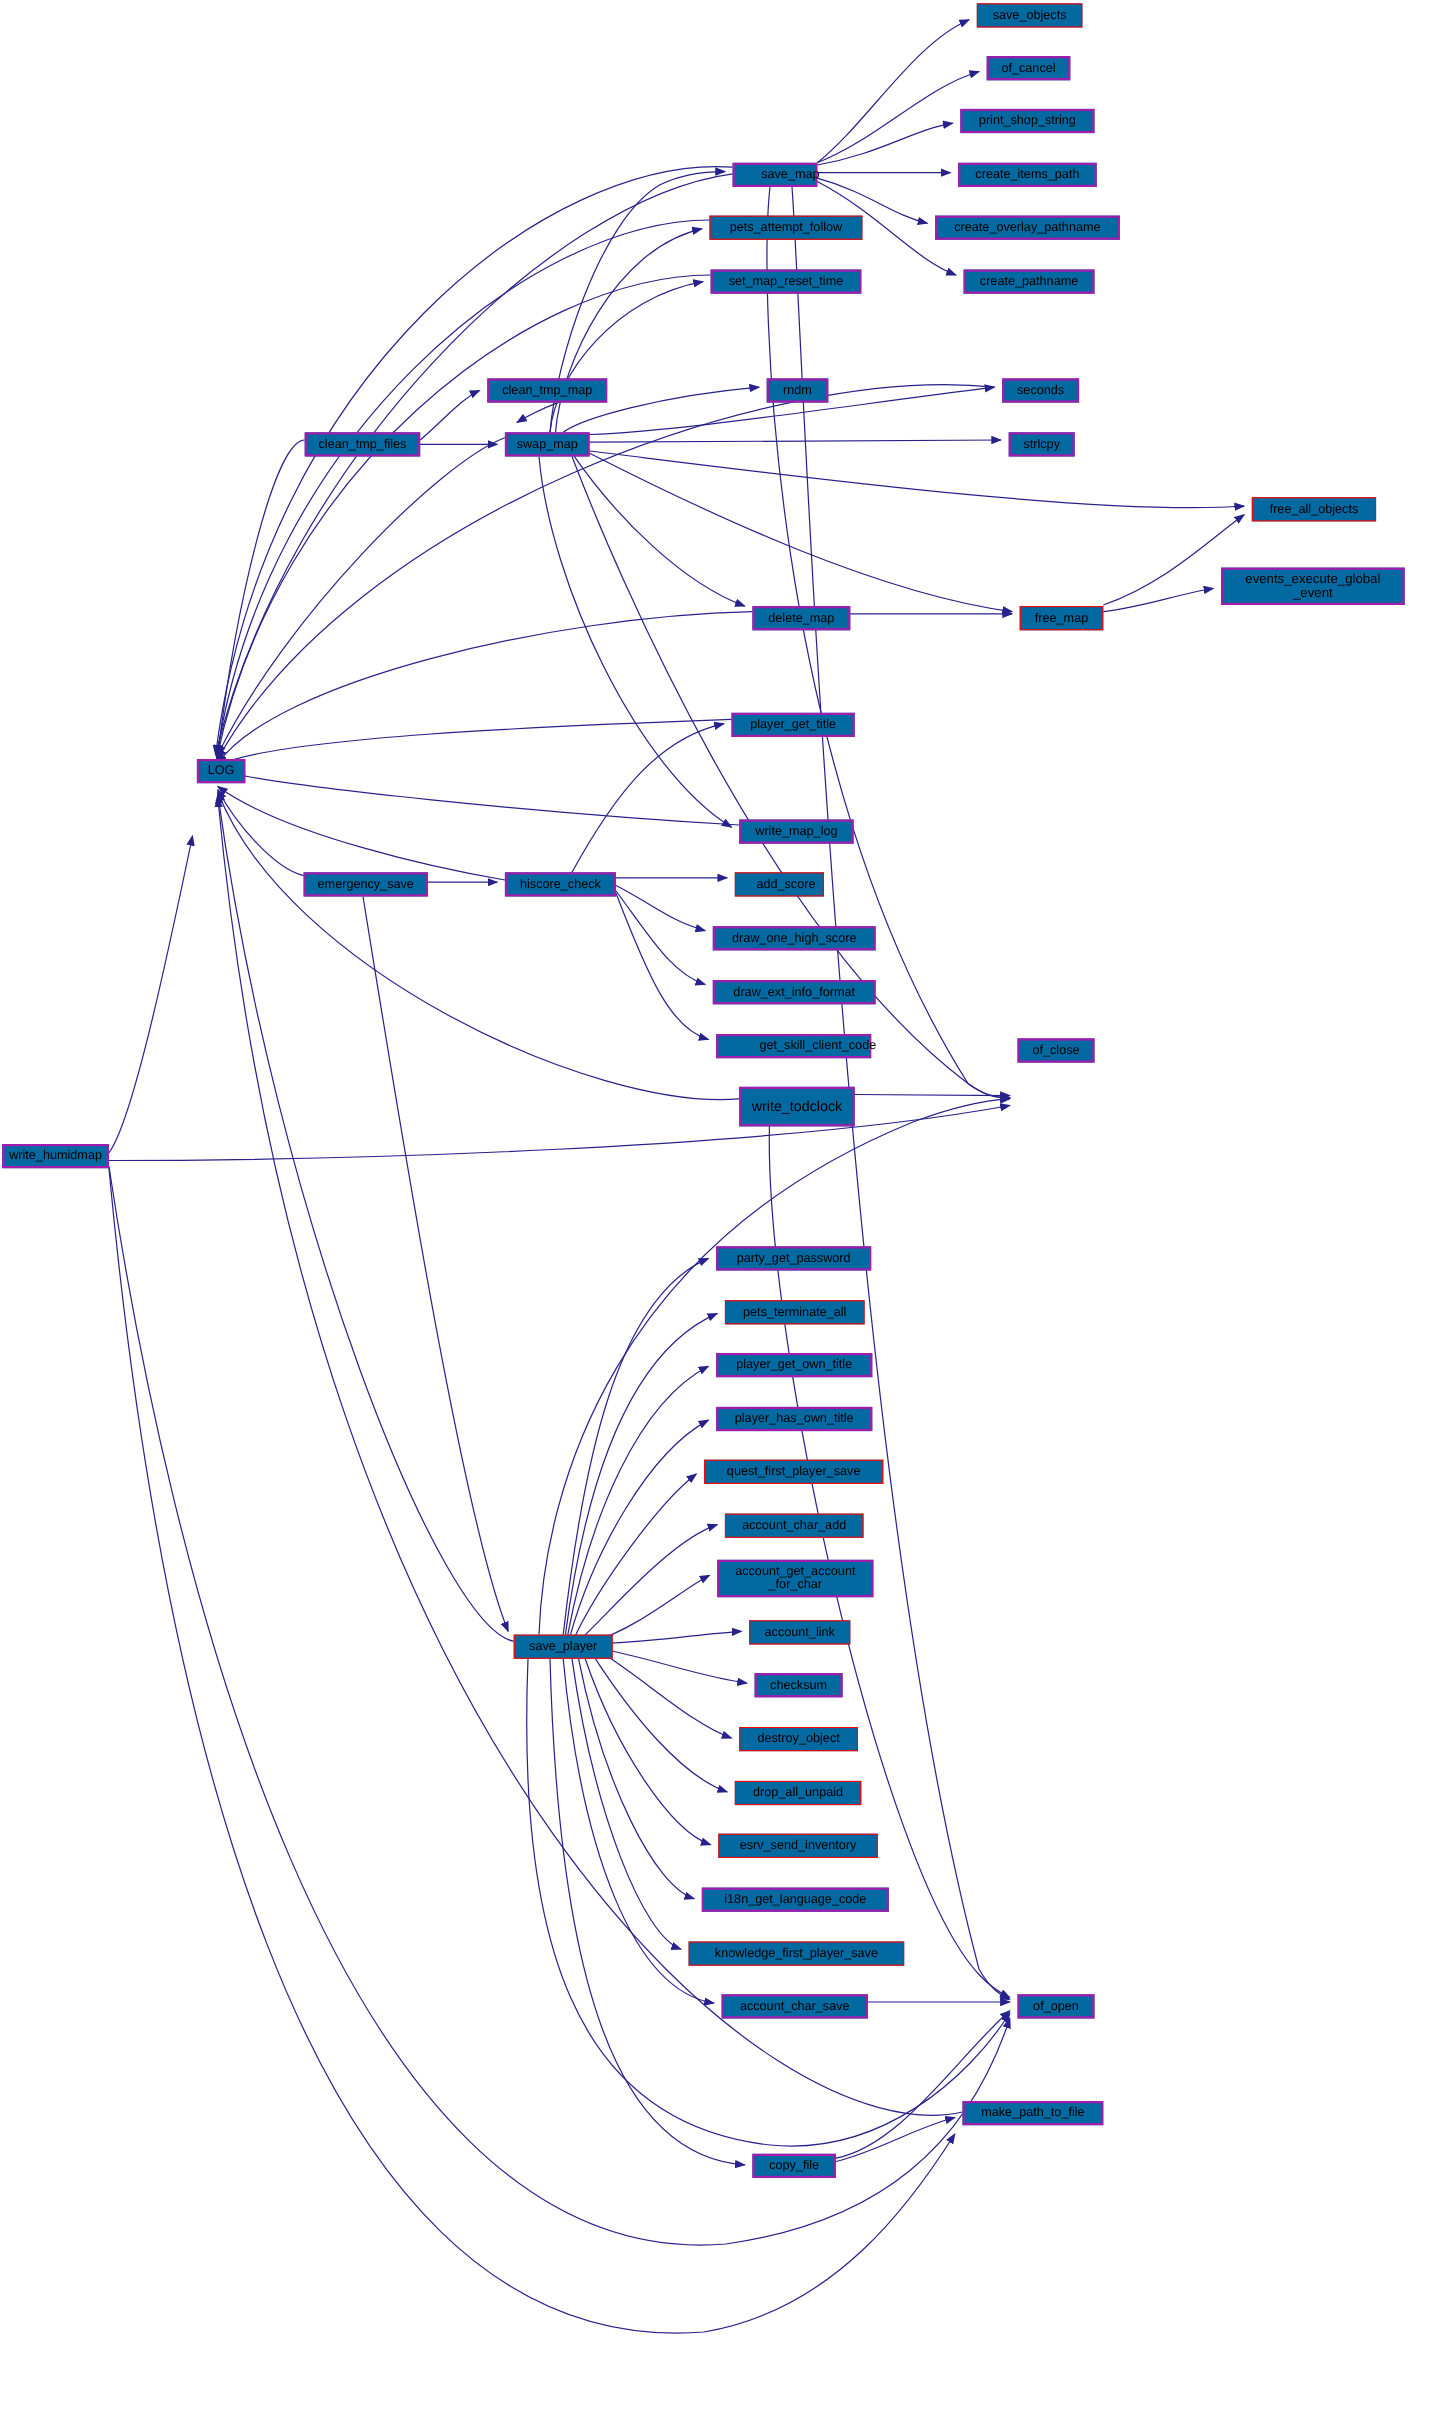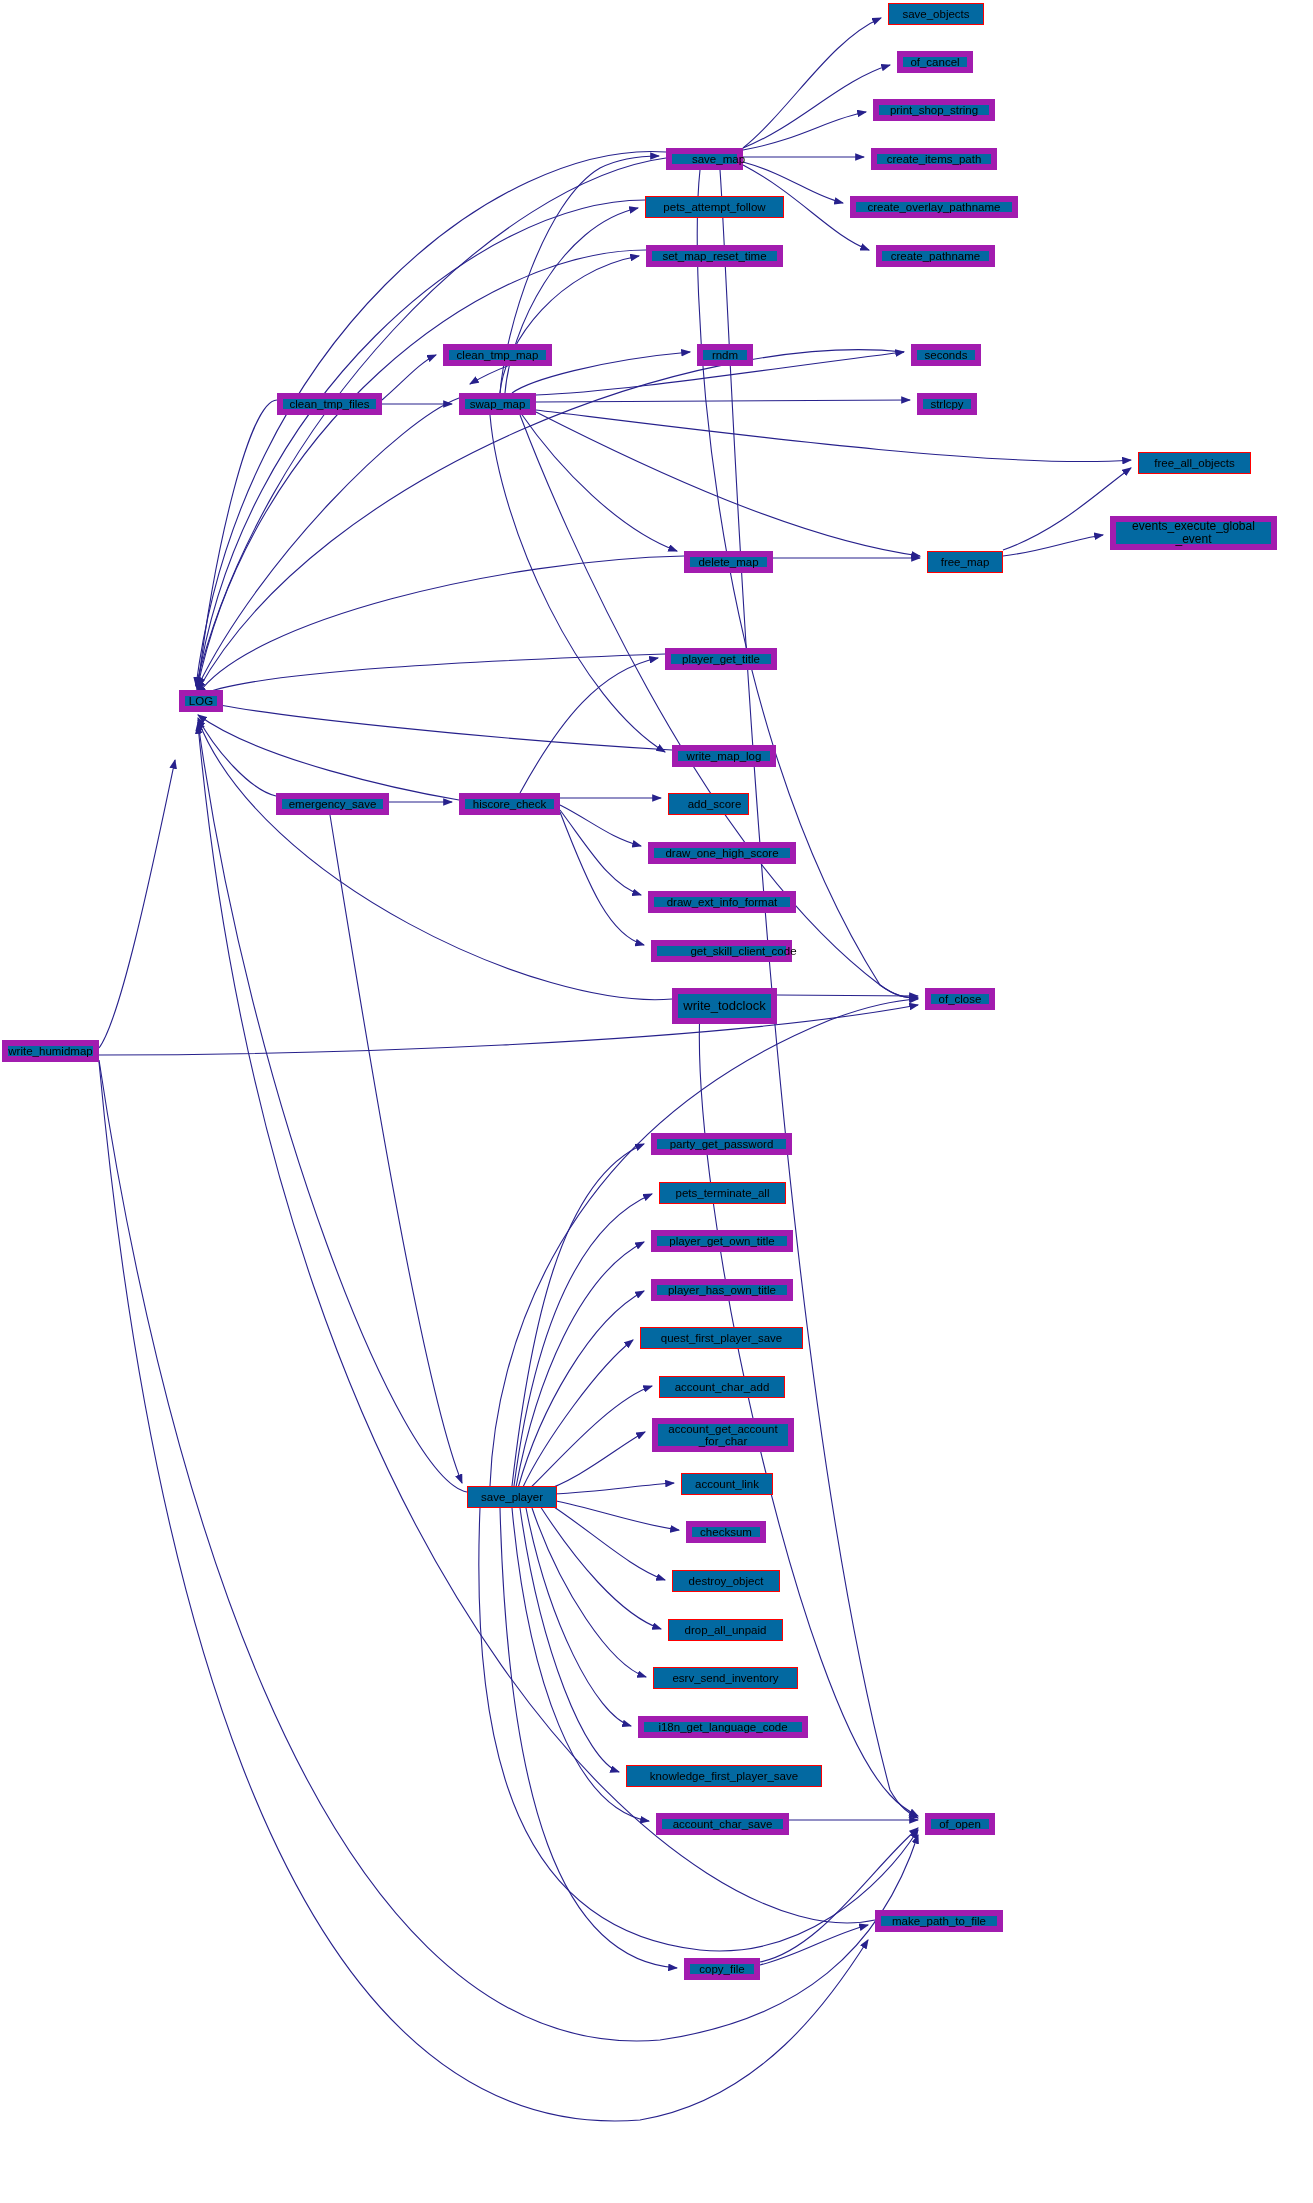--- a/index.html
+++ b/index.html
@@ -1,18 +1,18 @@
 <!DOCTYPE html>
 <html><head>
 <meta charset="utf-8">
 <style>
   html,body{margin:0;padding:0;background:#ffffff;}
   #canvas{position:relative;width:1313px;height:2203px;font-family:"Liberation Sans",sans-serif;background:#ffffff;overflow:hidden;}
   .node{position:absolute;box-sizing:border-box;background:#0369a1;display:flex;align-items:center;justify-content:center;text-align:center;line-height:1.05;color:#000000;white-space:pre;}
-  .node.black{border:6px solid #a21caf;}
+  .node.black{border:2px solid #a21caf;}
   .node.red{border:1px solid #ff0000;}
   svg.edges{position:absolute;left:0;top:0;width:1313px;height:2203px;pointer-events:none;}
   .edge{fill:none;stroke:#27218c;stroke-width:1.1;}
   .arrow{fill:#27218c;}
 </style>
 </head>
 <body>
 
 <div id="canvas">
   <svg class="edges" viewBox="0 0 1313 2203">
@@ -137,21 +137,21 @@
       <div class="node red" style="left: 927px; top: 551px; width: 76px; height: 22px; font-size: 11.5px;">free_map</div>
       <div class="node black" style="left: 665px; top: 648px; width: 112px; height: 22px; font-size: 11.5px;">player_get_title</div>
       <div class="node black" style="left: 672px; top: 745px; width: 104px; height: 22px; font-size: 11.5px;">write_map_log</div>
       <div class="node black" style="left: 276px; top: 793px; width: 113px; height: 22px; font-size: 11.5px;">emergency_save</div>
       <div class="node black" style="left: 459px; top: 793px; width: 101px; height: 22px; font-size: 11.5px;">hiscore_check</div>
       <div class="node red" style="left: 668px; top: 793px; width: 81px; height: 22px; font-size: 11.5px; padding-left: 12px;">add_score</div>
       <div class="node black" style="left: 648px; top: 842px; width: 148px; height: 22px; font-size: 11.5px;">draw_one_high_score</div>
       <div class="node black" style="left: 648px; top: 891px; width: 148px; height: 22px; font-size: 11.5px;">draw_ext_info_format</div>
       <div class="node black" style="left: 651px; top: 940px; width: 141px; height: 22px; font-size: 11.5px; padding-left: 44px;">get_skill_client_code</div>
       <div class="node black" style="left: 672px; top: 988px; width: 105px; height: 36px; font-size: 13px;">write_todclock</div>
-      <div class="node black" style="left: 925px; top: 988px; width: 70px; height: 22px; font-size: 11.5px;">of_close</div>
+      <div class="node black" style="left: 925px; top: 944px; width: 70px; height: 22px; font-size: 11.5px;">of_close</div>
       <div class="node black" style="left: 651px; top: 1133px; width: 141px; height: 22px; font-size: 11.5px;">party_get_password</div>
       <div class="node red" style="left: 659px; top: 1182px; width: 127px; height: 22px; font-size: 11.5px;">pets_terminate_all</div>
       <div class="node black" style="left: 651px; top: 1230px; width: 142px; height: 22px; font-size: 11.5px;">player_get_own_title</div>
       <div class="node black" style="left: 651px; top: 1279px; width: 142px; height: 22px; font-size: 11.5px;">player_has_own_title</div>
       <div class="node red" style="left: 640px; top: 1327px; width: 163px; height: 22px; font-size: 11.5px;">quest_first_player_save</div>
       <div class="node red" style="left: 659px; top: 1376px; width: 126px; height: 22px; font-size: 11.5px;">account_char_add</div>
       <div class="node black" style="left: 652px; top: 1418px; width: 142px; height: 34px; font-size: 11.5px;">account_get_account
 _for_char</div>
       <div class="node red" style="left: 681px; top: 1473px; width: 92px; height: 22px; font-size: 11.5px;">account_link</div>
       <div class="node black" style="left: 686px; top: 1521px; width: 80px; height: 22px; font-size: 11.5px;">checksum</div>

